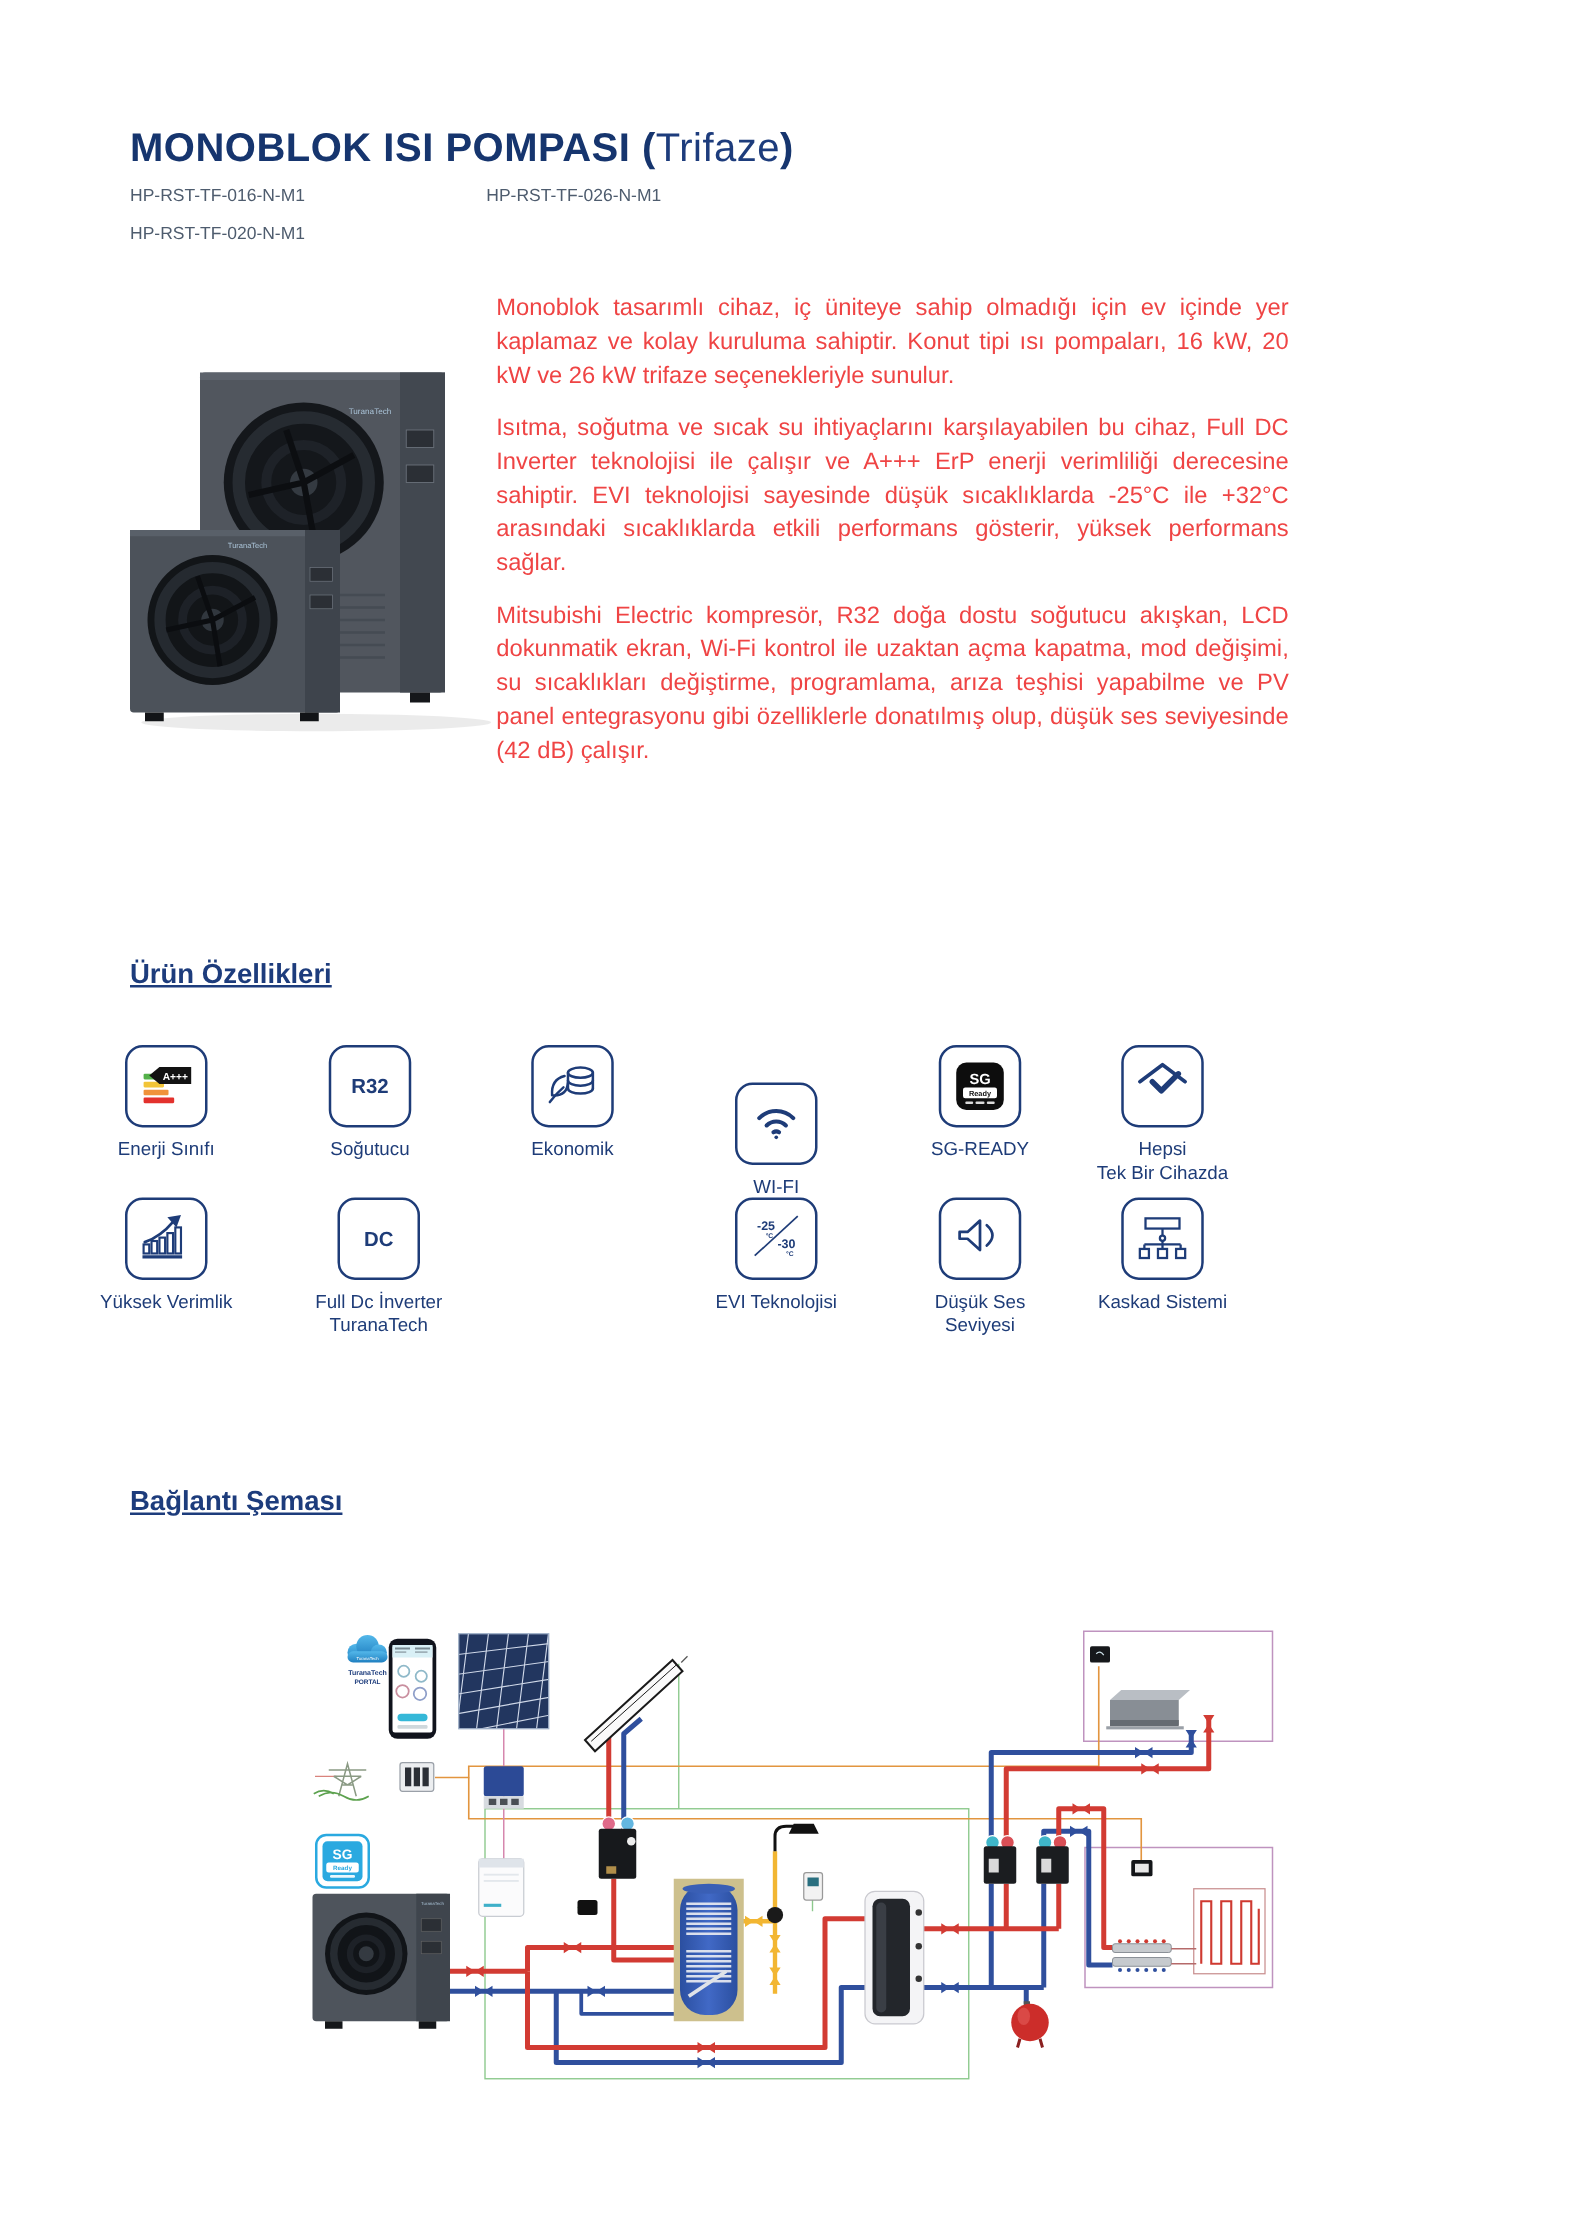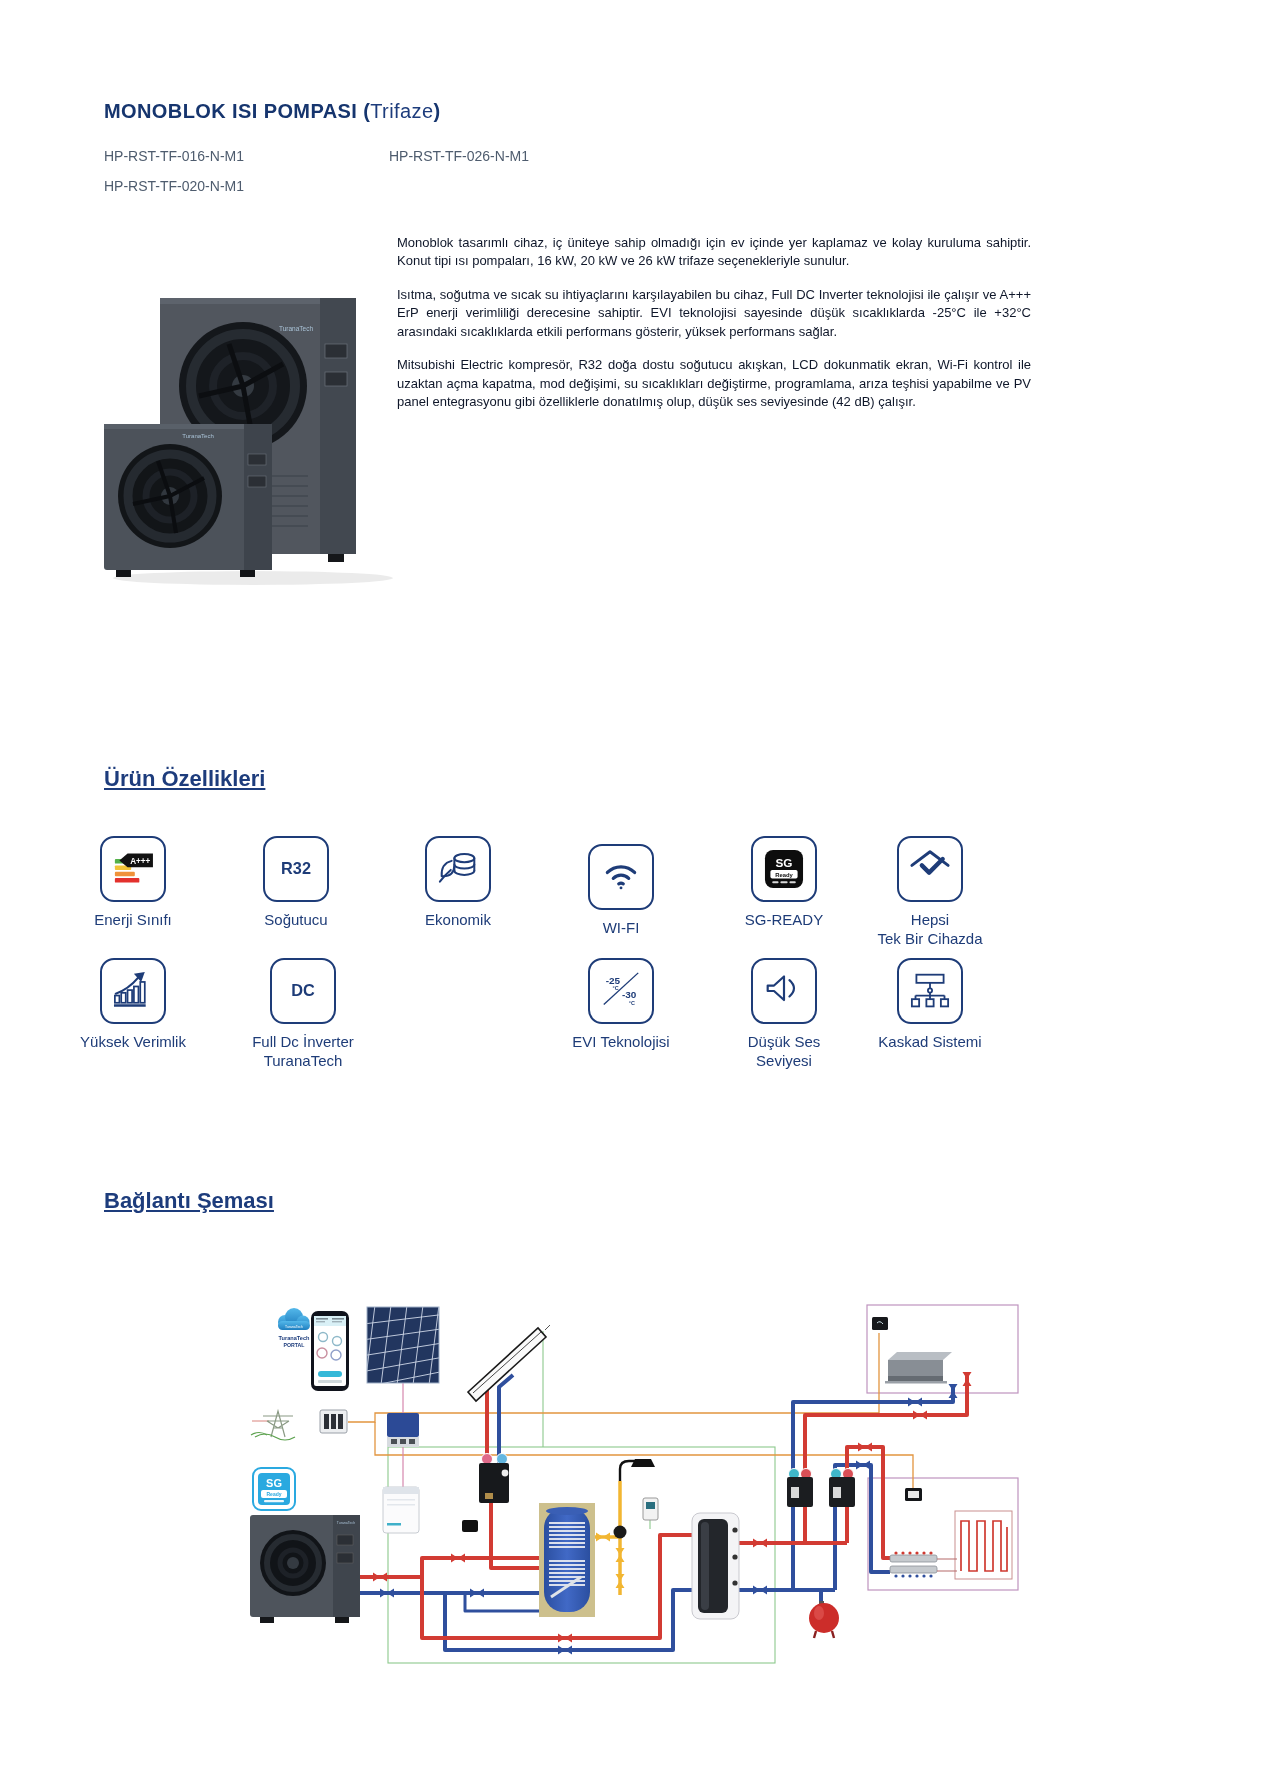--- a/index.html
+++ b/index.html
@@ -1,26 +1,26 @@
 <!DOCTYPE html>
 <html><head>
 <meta charset="utf-8">
 <style>
   html,body{margin:0;padding:0;background:#fff;}
   .page{position:relative;width:1276px;height:1790px;background:#fff;overflow:hidden;
         font-family:"Liberation Sans",sans-serif;}
   
-  .title{position:absolute;left:104px;top:100px;font-size:20px;letter-spacing:.4px;color:#16356e;white-space:nowrap;}
+  .title{position:absolute;left:104px;top:100px;font-size:32px;letter-spacing:.4px;color:#16356e;white-space:nowrap;}
   .title .b{font-weight:800;}
   .title .r{font-weight:400;color:#1d3c7c;}
   .models{position:absolute;top:141px;color:#4e5c6e;font-size:14px;line-height:30px;}
   .models.c1{left:104px;}
   .models.c2{left:389px;}
   
-  .intro{position:absolute;left:397px;top:234px;width:634px;color:#0f172a;font-size:13px;
+  .intro{position:absolute;left:397px;top:234px;width:634px;color:#ef4444;font-size:19px;
          line-height:1.42;text-align:justify;}
   .intro p{margin:0 0 15px 0;}
   
   .sec-h{position:absolute;left:104px;font-size:22px;font-weight:800;color:#1d3c7c;text-decoration:underline;}
   
   .product{position:absolute;left:98px;top:286px;width:302px;height:302px;}
   
   .feat{position:absolute;width:170px;display:flex;flex-direction:column;align-items:center;}
   .feat .box{width:66px;height:66px;border:2.5px solid #1e3c78;border-radius:14px;display:flex;
              align-items:center;justify-content:center;background:#fff;box-sizing:border-box;}
@@ -131,21 +131,21 @@
         <ellipse cx="39" cy="20" rx="11" ry="4.5"></ellipse>
         <path d="M28,20 V34 M50,20 V34"></path>
         <path d="M28,27 a11,4.5 0 0 0 22,0 M28,34 a11,4.5 0 0 0 22,0"></path>
         <path d="M25,23 Q13,26 14,40 Q27,41 28,29" stroke-linejoin="round"></path>
         <path d="M12,46 Q18,38 24,33"></path>
       </svg>
     </div>
     <div class="lbl">Ekonomik</div>
   </div>
 
-  <div class="feat" style="left:536px;top:844px;">
+  <div class="feat" style="left:536px;top:866px;">
     <div class="box">
       <svg width="58" height="58" viewBox="0 0 64 64" fill="none" stroke="#1e3c78" stroke-width="3.6" stroke-linecap="round">
         <path d="M17,27 a21,21 0 0 1 30,0"></path>
         <path d="M23.5,33.5 a12,12 0 0 1 17,0"></path>
         <path d="M29.5,39.5 a5,5 0 0 1 5,0"></path>
         <circle cx="32" cy="44" r="1.6" fill="#1e3c78" stroke="none"></circle>
       </svg>
     </div>
     <div class="lbl">WI-FI</div>
   </div>

